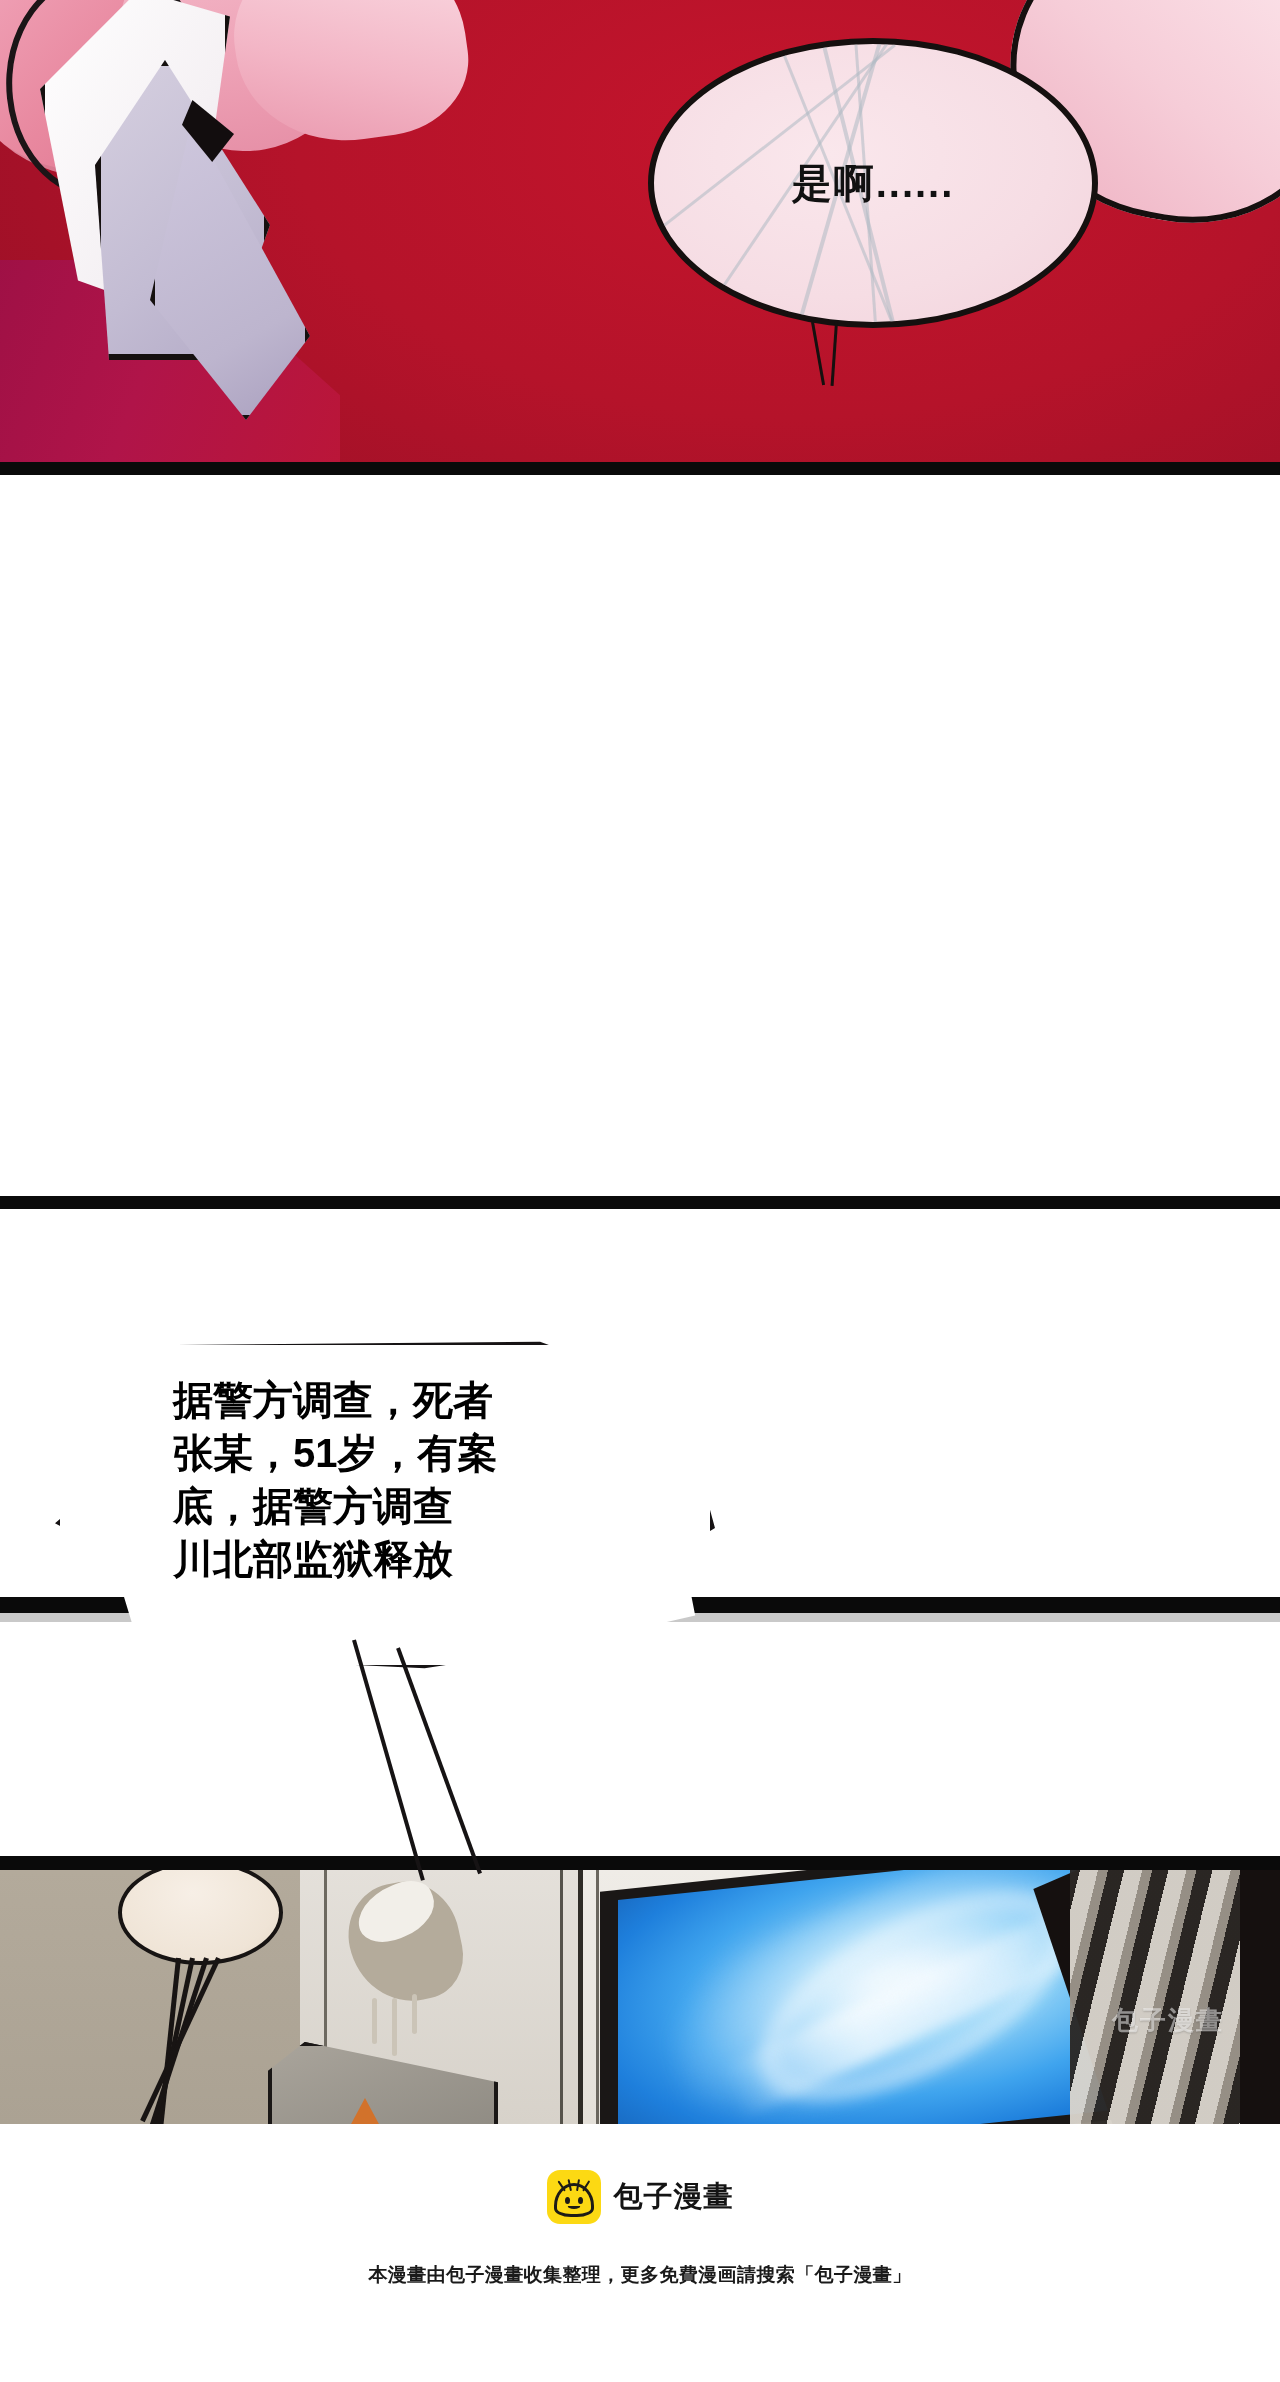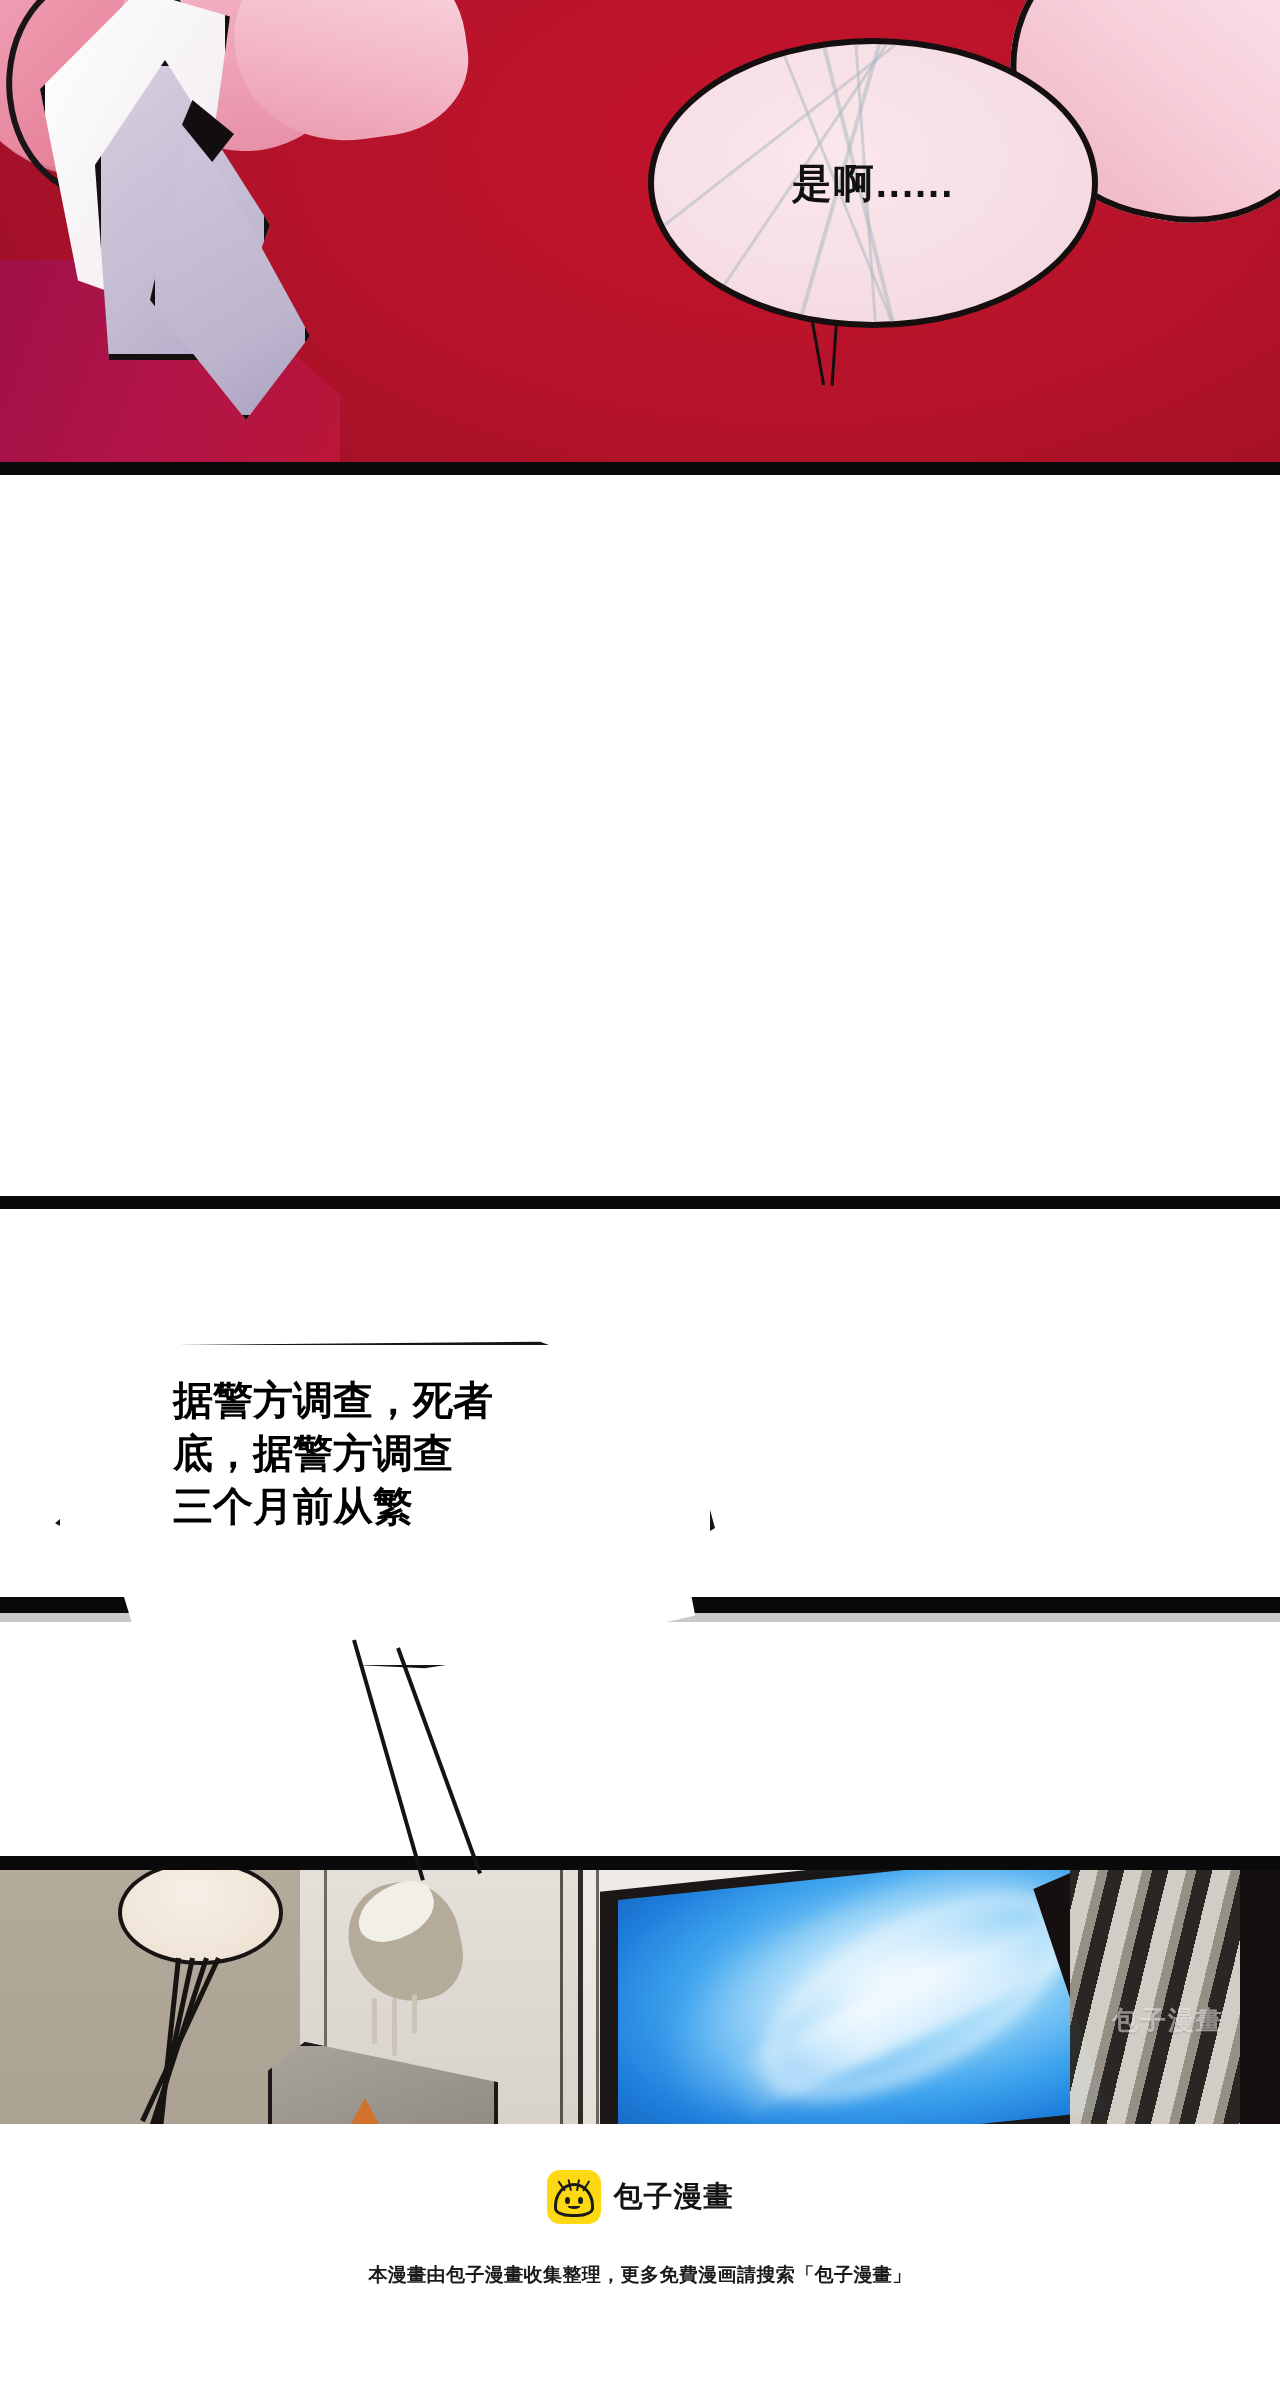--- a/index.html
+++ b/index.html
@@ -541,22 +541,23 @@
   <div class="rule-2"></div>
 
   <div class="rule-3"></div>
   <div class="rule-3-grey"></div>
 
   <div class="narr-wrap" style="z-index:5;">
     <div class="narr-shape"></div>
     <div class="narr-border"></div>
     <div class="narr-text">
       <div>据警方调查，死者</div>
+      <div>张某，51岁，有案</div>
       <div>底，据警方调查</div>
-      <div>三个月前从繁</div>
+      <div>川北部监狱释放</div>
     </div>
   </div>
   <div class="narr-tail" style="z-index:5;">
     <i class="a"></i>
       <i class="b"></i>
   </div>
 
   <div class="panel3">
     <div class="p3-wall-l"></div>
     <div class="p3-wall-m"></div>

